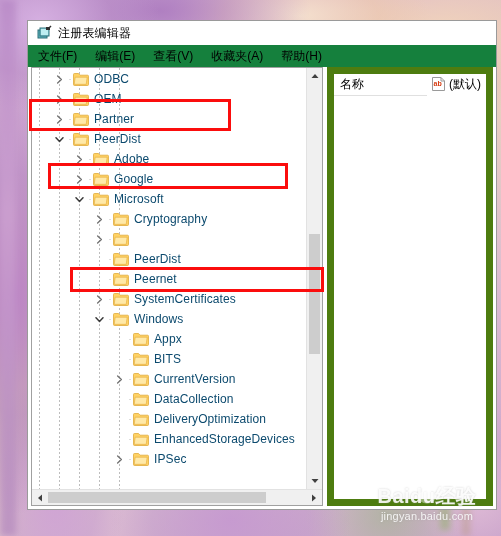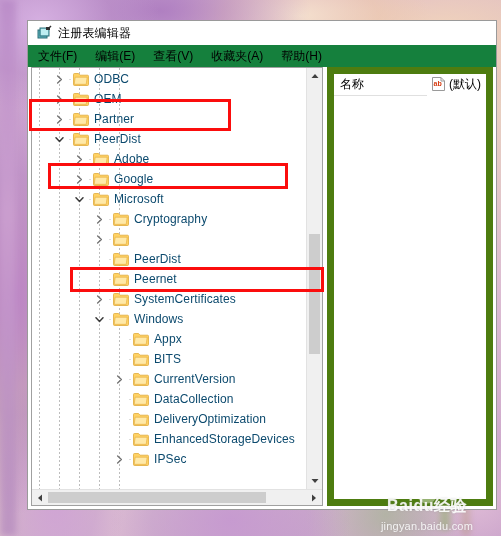--- a/index.html
+++ b/index.html
@@ -322,27 +322,26 @@
     position: absolute;
     right: 8px;
     bottom: 4px;
     width: 132px;
     height: 48px;
     z-index: 50;
     pointer-events: none;
     text-align: center;
   }
   #wm-main {
-    font-size: 16px;
+    font-size: 20px;
     font-weight: bold;
     color: rgba(255,255,255,0.88);
     letter-spacing: 0.5px;
     line-height: 24px;
     text-shadow: 0 0 2px rgba(150,150,150,0.45);
-    margin-top: 10px;
   }
   #wm-main .wm-jy { color: rgba(255,255,255,0.9); }
   #wm-sub {
     font-size: 11px;
     color: rgba(255,255,255,0.85);
     line-height: 16px;
     letter-spacing: 0.2px;
     text-shadow: 0 0 2px rgba(150,150,150,0.4);
   }
   #wm-paw {

